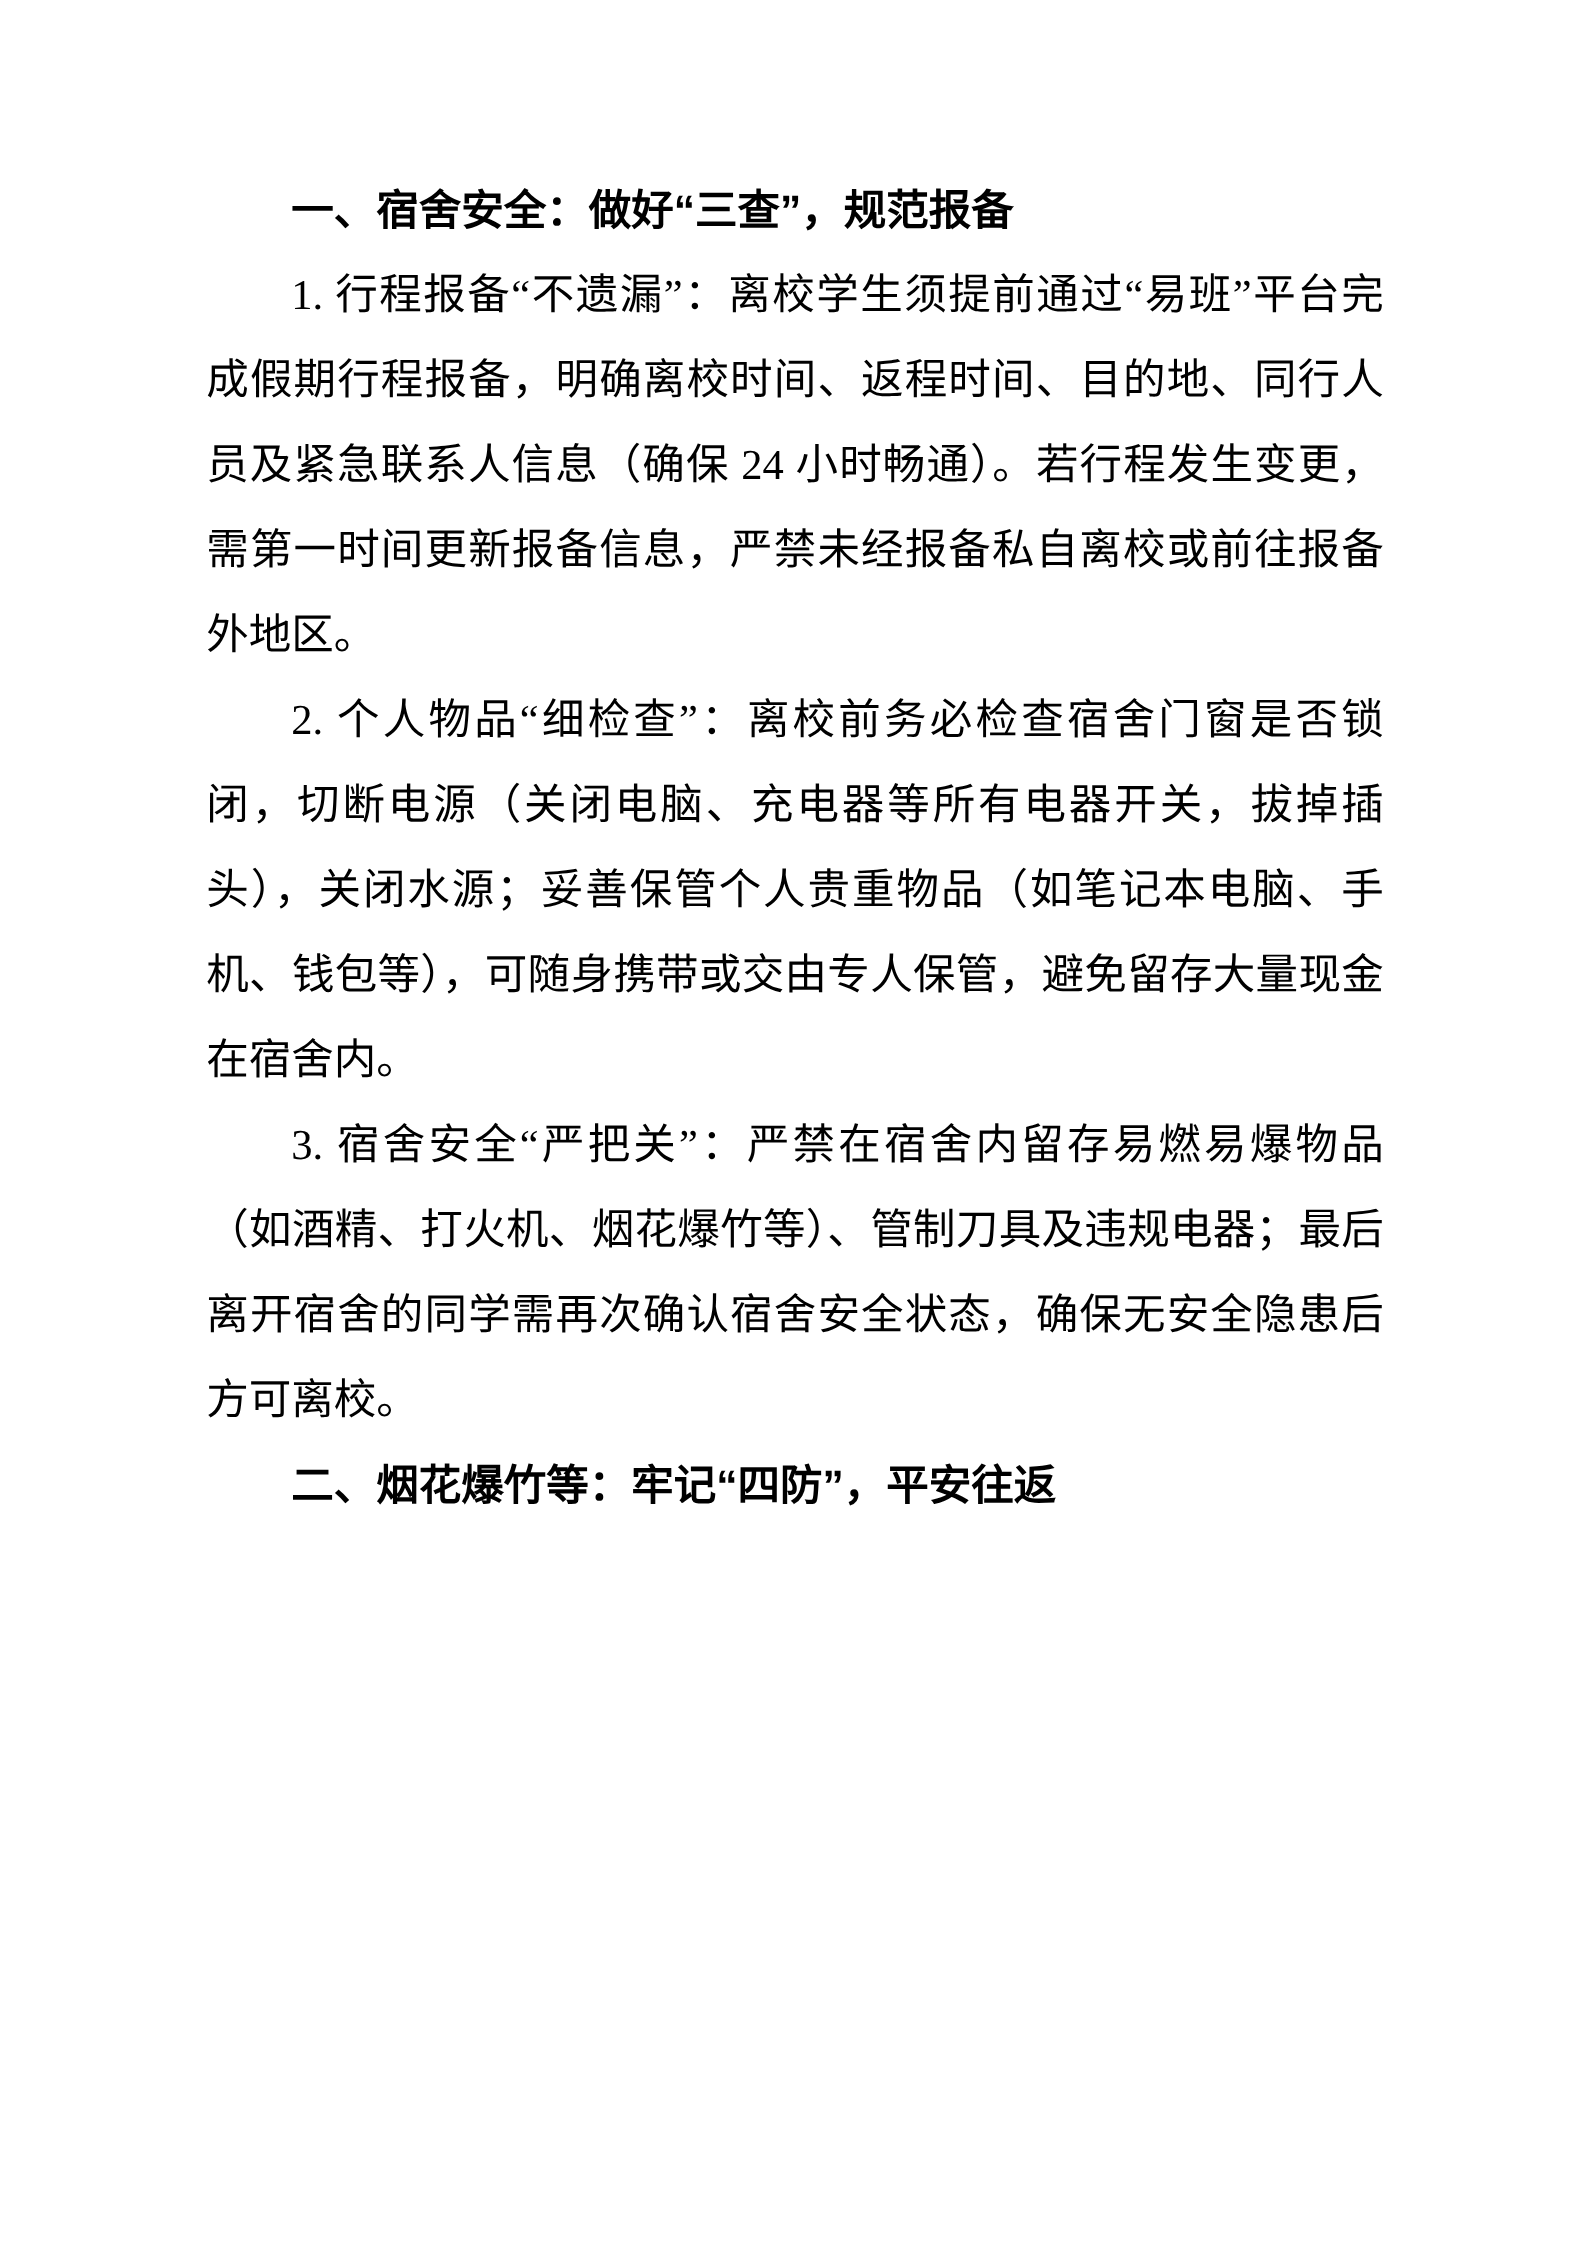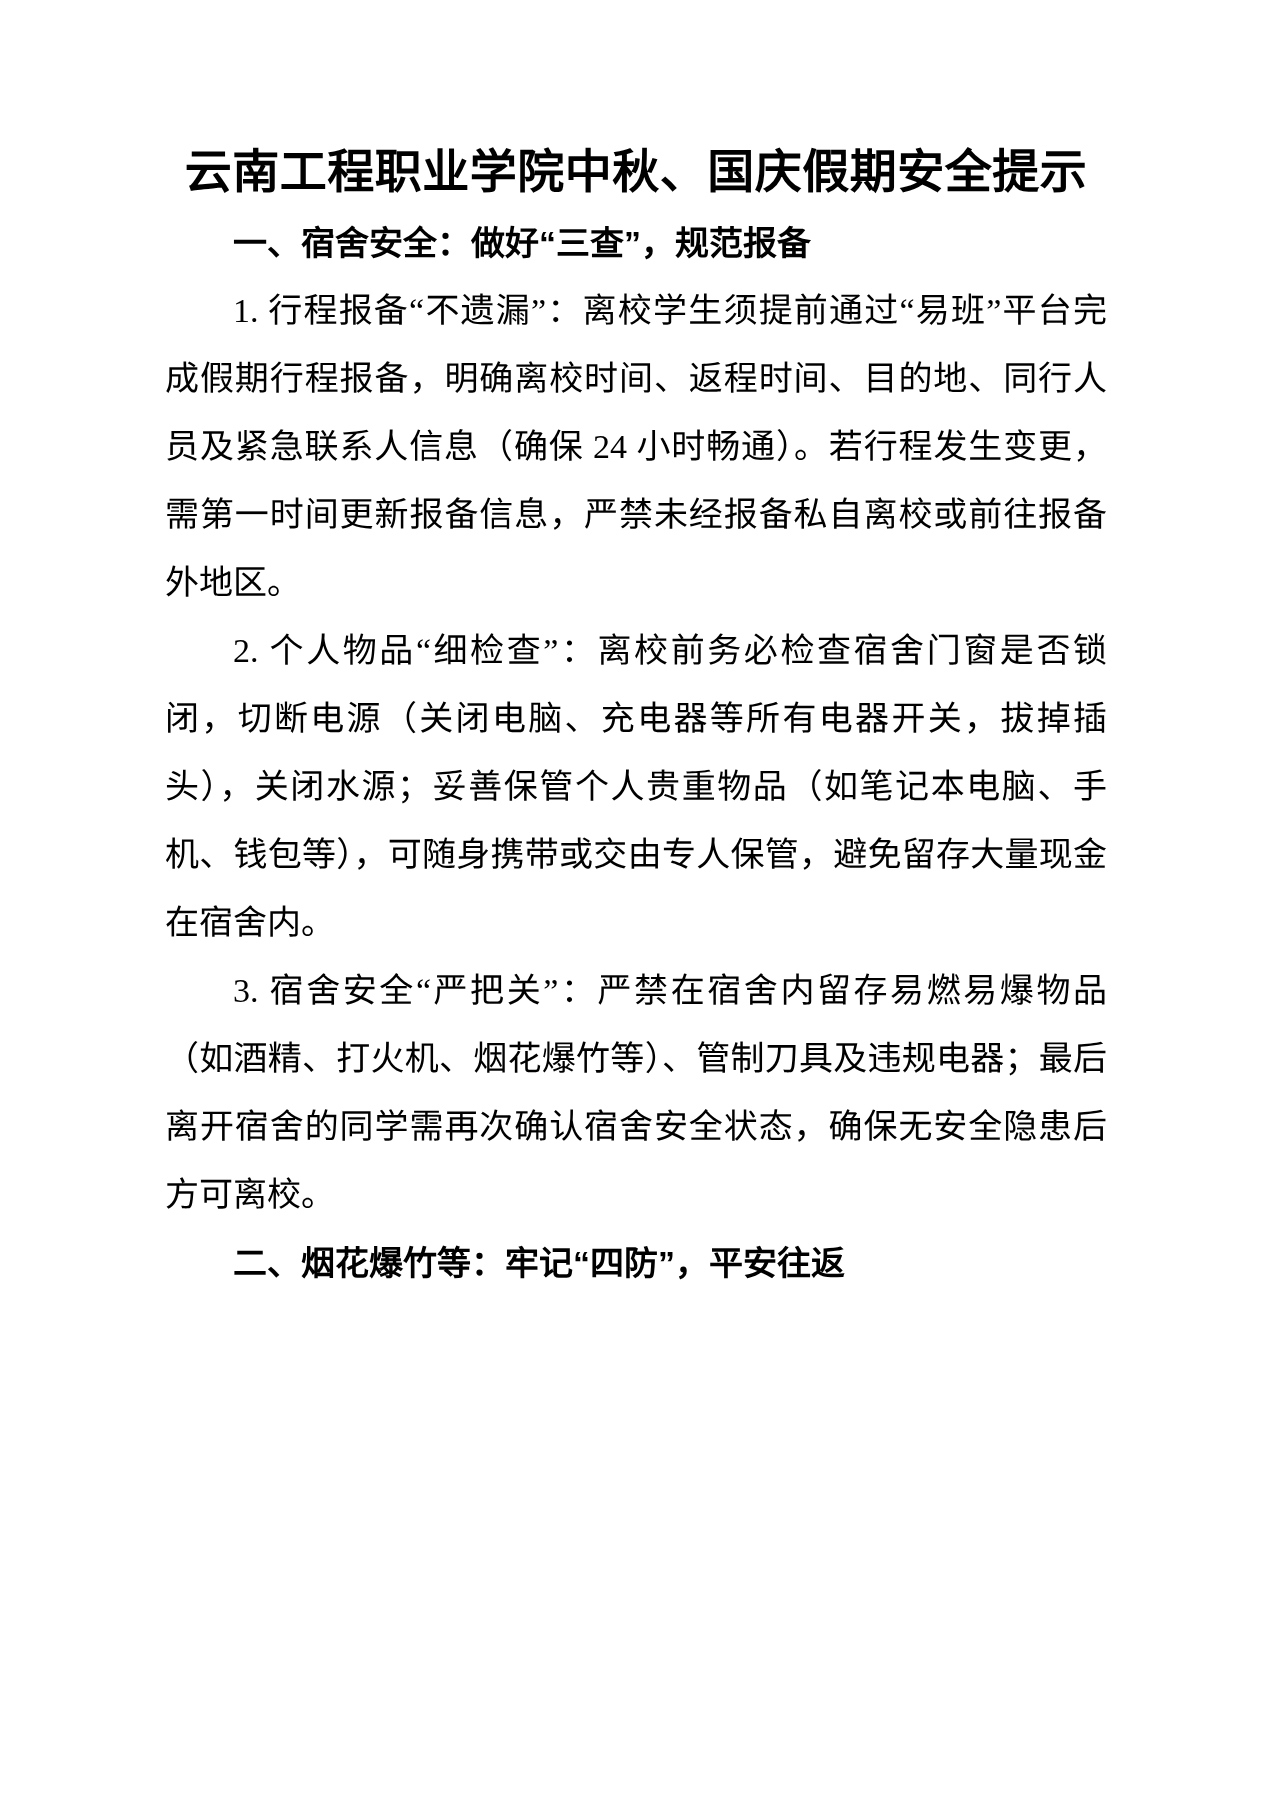--- a/index.html
+++ b/index.html
@@ -49,21 +49,20 @@
   .block.heading {
     font-family: "Liberation Sans", "DejaVu Sans", sans-serif;
     font-weight: bold;
     text-align: left;
   }
 </style>
 </head>
 <body>
 
 <div class="page">
-  <h1 class="doc-title">云南工程职业学院中秋、国庆假期安全提示</h1>
   <div class="doc-body">
       <p class="block heading indent">一、宿舍安全：做好“三查”，规范报备</p>
       <p class="block indent">1. 行程报备“不遗漏”：离校学生须提前通过“易班”平台完成假期行程报备，明确离校时间、返程时间、目的地、同行人员及紧急联系人信息（确保 24 小时畅通）。若行程发生变更，需第一时间更新报备信息，严禁未经报备私自离校或前往报备外地区。</p>
       <p class="block indent">2. 个人物品“细检查”：离校前务必检查宿舍门窗是否锁闭，切断电源（关闭电脑、充电器等所有电器开关，拔掉插头），关闭水源；妥善保管个人贵重物品（如笔记本电脑、手机、钱包等），可随身携带或交由专人保管，避免留存大量现金在宿舍内。</p>
       <p class="block indent">3. 宿舍安全“严把关”：严禁在宿舍内留存易燃易爆物品（如酒精、打火机、烟花爆竹等）、管制刀具及违规电器；最后离开宿舍的同学需再次确认宿舍安全状态，确保无安全隐患后方可离校。</p>
       <p class="block heading indent">二、烟花爆竹等：牢记“四防”，平安往返</p>
     </div>
 </div>
 
 </body></html>

